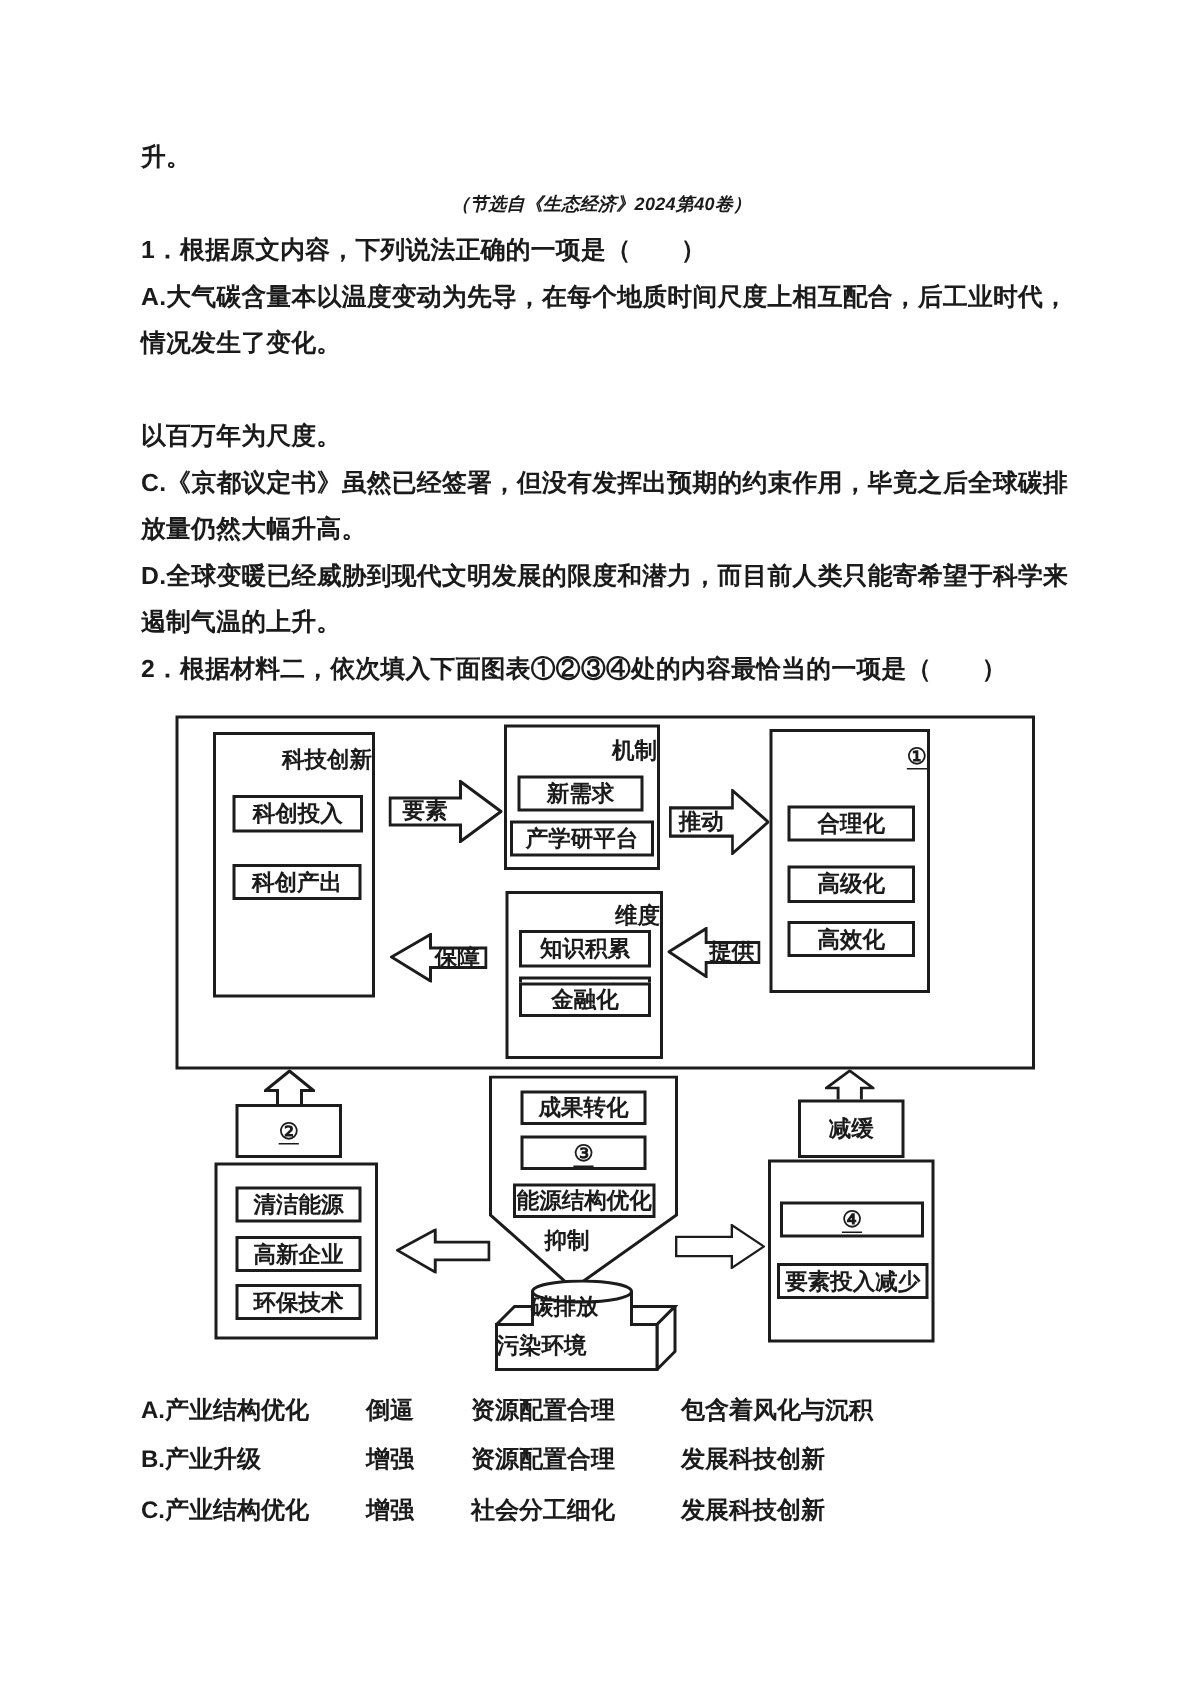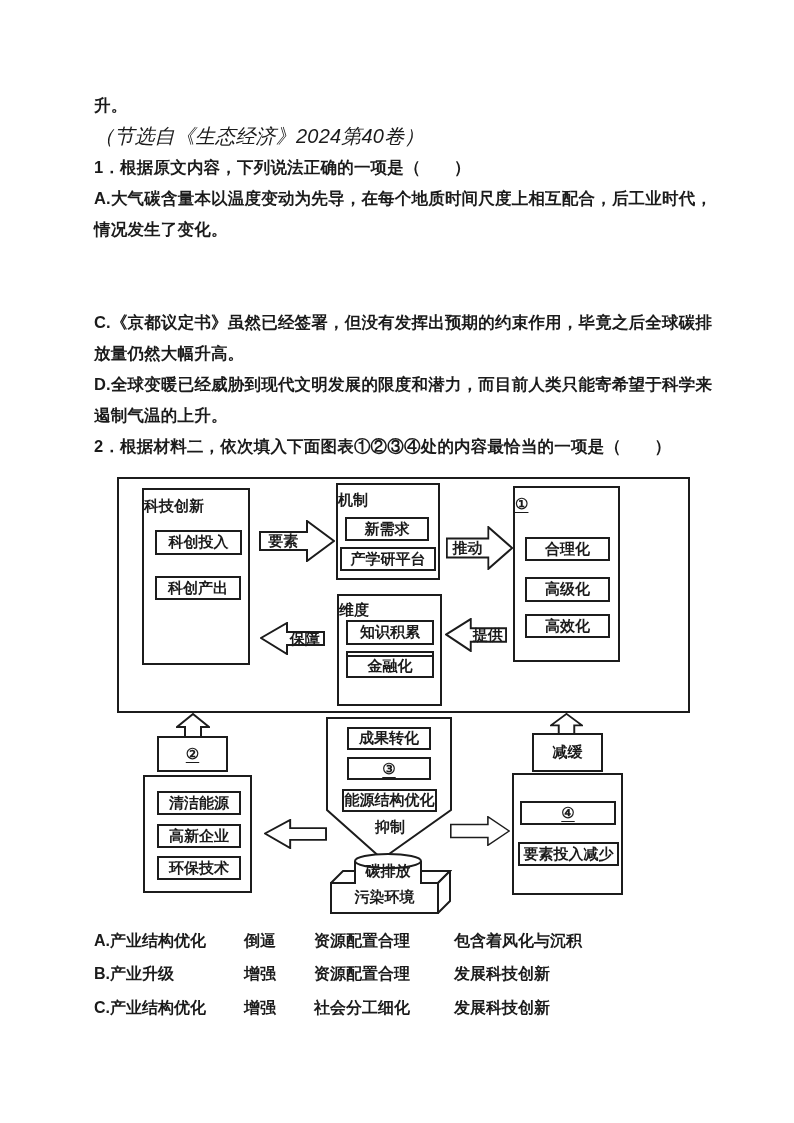--- a/index.html
+++ b/index.html
@@ -14,72 +14,73 @@
   }
   
   .tline{
     position:absolute;
     left:94px;width:614px;height:31px;line-height:31px;
     font-size:16.5px;font-weight:600;
     white-space:nowrap;
     letter-spacing:0.2px;
   }
   .tline.source{
-    text-align:left;
-    font-weight:400;
+    text-align:center;
+    font-weight:700;
     font-style:italic;
-    font-size:20px;
+    font-size:12px;
   }
   
   .dg{position:absolute;left:0;top:0;width:794px;height:1123px;}
   .box{
     position:absolute;box-sizing:border-box;
     border:2px solid #1c1c1c;background:#fff;
   }
   .ibox{
     position:absolute;box-sizing:border-box;
     border:2px solid #1c1c1c;background:#fff;
     display:flex;align-items:center;justify-content:center;
     font-size:15px;font-weight:700;white-space:nowrap;
   }
   .btitle{
-    position:absolute;left:0;right:0;text-align:left;
+    position:absolute;left:0;right:0;text-align:right;
     font-size:15px;font-weight:700;
   }
   .circled{text-decoration:underline;text-underline-offset:3px;}
   .arrow{position:absolute;}
   .arrow svg{position:absolute;left:0;top:0;width:100%;height:100%;}
   .arrow .albl{
     position:absolute;top:50%;transform:translateY(-50%);
     font-size:15px;font-weight:700;white-space:nowrap;
   }
   .arrow.r .albl{left:0;width:64%;text-align:center;}
   .arrow.l .albl{right:0;width:62%;text-align:center;}
   .freelbl{
     position:absolute;font-size:15px;font-weight:700;
-    text-align:center;white-space:nowrap;
+    white-space:nowrap;
   }
   path,ellipse{stroke:#1c1c1c;fill:#ffffff;stroke-width:2;stroke-linejoin:miter;}
   
   .optrow{
     position:absolute;left:94px;width:620px;height:22px;line-height:22px;
     display:grid;grid-template-columns:150px 70px 140px auto;
     font-size:16px;font-weight:600;white-space:nowrap;
   }
 </style>
 </head>
 <body>
 
 <div class="page">
 
   <div class="tline" style="top:90px">升。</div>
   <div class="tline source" style="top:121px">（节选自《生态经济》2024第40卷）</div>
   <div class="tline" style="top:152px">1．根据原文内容，下列说法正确的一项是（　　）</div>
   <div class="tline" style="top:183px">A.大气碳含量本以温度变动为先导，在每个地质时间尺度上相互配合，后工业时代，</div>
   <div class="tline" style="top:214px">情况发生了变化。</div>
+  <div class="tline" style="top:276px">以百万年为尺度。</div>
   <div class="tline" style="top:307px">C.《京都议定书》虽然已经签署，但没有发挥出预期的约束作用，毕竟之后全球碳排</div>
   <div class="tline" style="top:338px">放量仍然大幅升高。</div>
   <div class="tline" style="top:369px">D.全球变暖已经威胁到现代文明发展的限度和潜力，而目前人类只能寄希望于科学来</div>
   <div class="tline" style="top:400px">遏制气温的上升。</div>
   <div class="tline" style="top:431px">2．根据材料二，依次填入下面图表①②③④处的内容最恰当的一项是（　　）</div>
 
   <div class="dg">
 
     <div class="box" style="left:117px;top:477px;width:573px;height:236px"></div>
 

